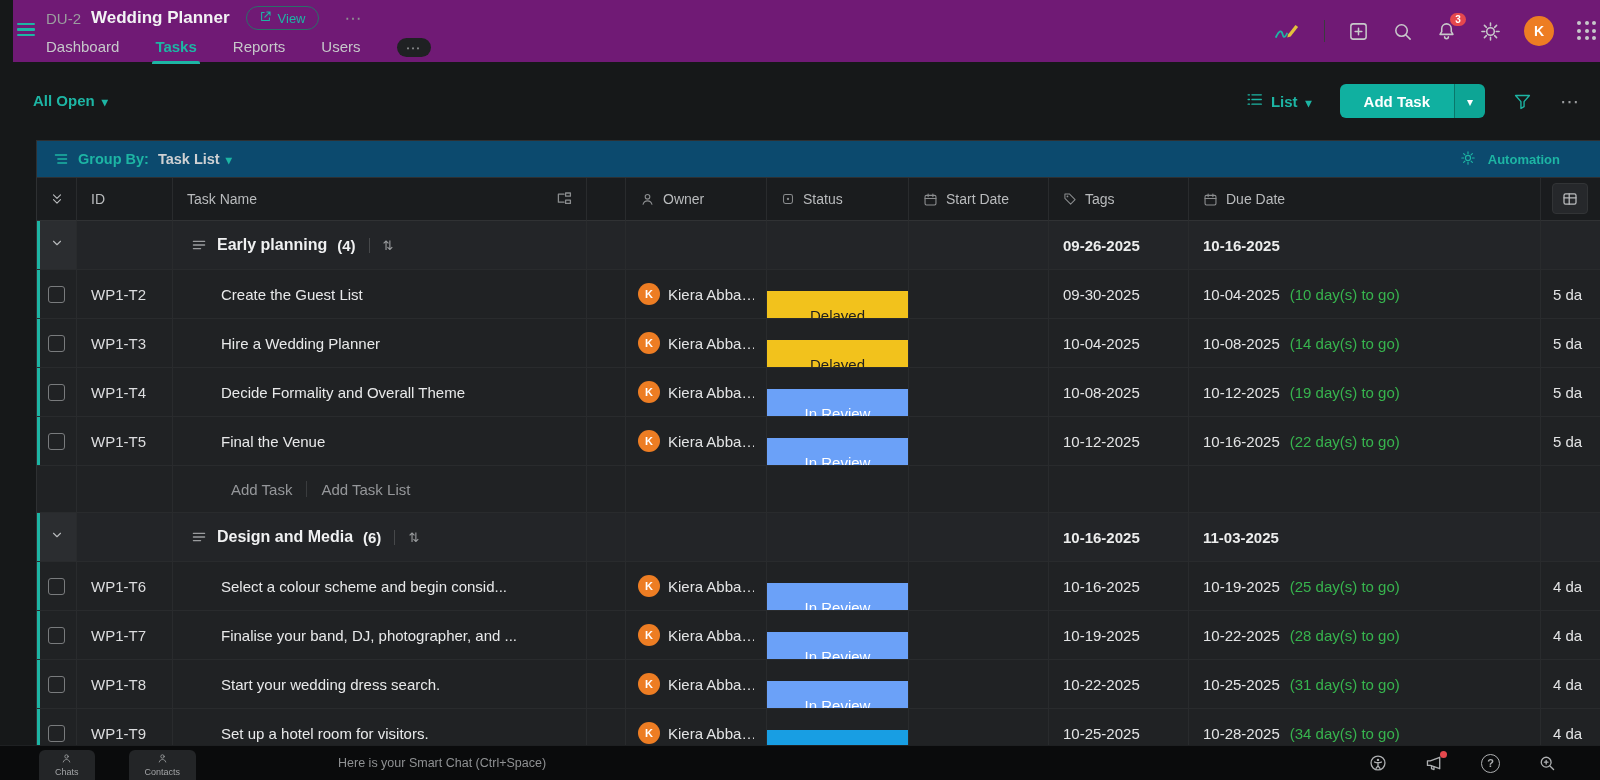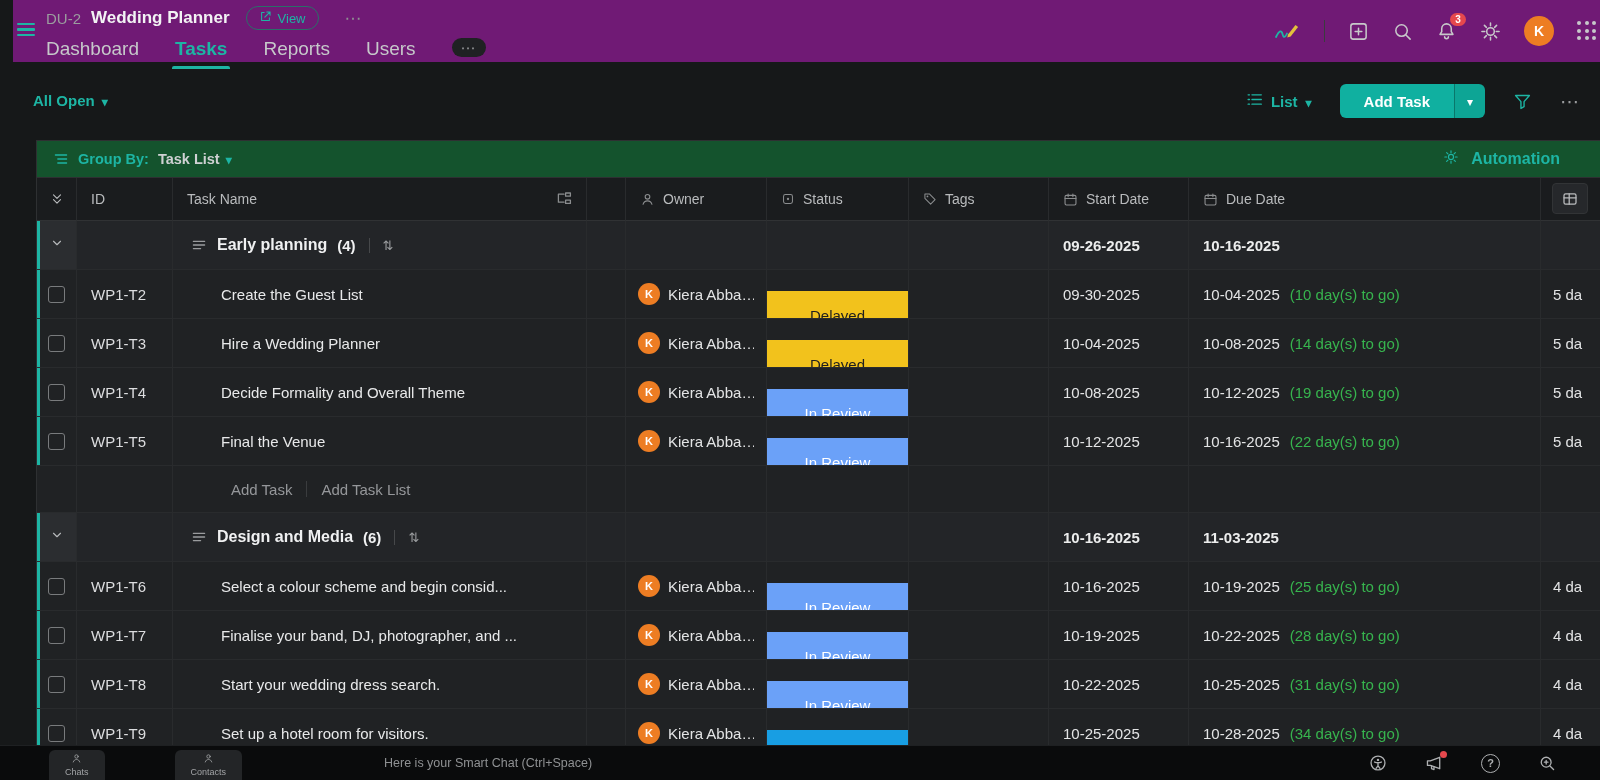--- a/index.html
+++ b/index.html
@@ -12,21 +12,21 @@
 
   
   .topbar{position:absolute;top:0;left:13px;width:100%;height:62px;background:#701a75;}
   .hamburger{position:absolute;left:4px;top:23px;color:#1db5a4;display:flex;flex-direction:column;gap:3px;}
   .hamburger b{display:block;width:18px;height:2.4px;background:currentColor;border-radius:1px;}
   .tb-row1{position:absolute;left:33px;top:4px;height:28px;display:flex;align-items:center;}
   .project-code{color:#9b9d9f;font-size:15px;margin-right:10px;}
   .project-title{color:#f2f3f4;font-size:17px;font-weight:700;}
   .view-btn{display:flex;align-items:center;gap:6px;border:1px solid #2a6f68;color:#1db5a4;border-radius:14px;padding:3px 12px;font-size:13px;margin-left:16px;cursor:pointer;}
   .tb-more{color:#8f9193;font-size:17px;margin-left:26px;}
-  .tb-row2{position:absolute;left:33px;top:38px;display:flex;gap:36px;font-size:19px;color:#c6c8ca;align-items:flex-start;}
+  .tb-row2{position:absolute;left:33px;top:38px;display:flex;gap:36px;font-size:15px;color:#c6c8ca;align-items:flex-start;}
   .tab{position:relative;padding-bottom:9px;cursor:pointer;}
   .tab.active{color:#1db5a4;font-weight:600;}
   .tab.active::after{content:"";position:absolute;left:-3px;right:-3px;bottom:0;height:3px;background:#1db5a4;border-radius:2px 2px 0 0;}
   .tab-more{color:#9a9c9e;background:#1f2123;border-radius:10px;padding:0 9px;line-height:19px;font-size:15px;}
   .tb-right{position:absolute;right:16px;top:0;height:62px;display:flex;align-items:center;gap:23px;color:#c7c8ca;}
   .divider-v{width:1px;height:22px;background:#3a3c3e;}
   .bell-wrap{position:relative;}
   .badge{position:absolute;top:-8px;right:-9px;background:#e5484d;color:#fff;font-size:10px;border-radius:8px;padding:1px 4px;min-width:8px;text-align:center;font-weight:700;}
   .avatar{width:30px;height:30px;border-radius:50%;background:#ed7d23;color:#fff;font-weight:700;font-size:14px;display:flex;align-items:center;justify-content:center;}
   .grid-dots{display:grid;grid-template-columns:repeat(3,5px);grid-auto-rows:5px;gap:2.5px;}
@@ -38,25 +38,25 @@
   .toolbar-right{position:absolute;right:20px;top:22px;display:flex;align-items:center;gap:28px;}
   .view-switch{display:flex;align-items:center;gap:8px;color:#1db5a4;font-size:15px;font-weight:600;cursor:pointer;}
   .add-task-btn{display:flex;height:34px;border-radius:6px;overflow:hidden;cursor:pointer;}
   .add-task-main{background:#10b0a0;color:#fff;font-size:15px;font-weight:600;padding:0 24px;display:flex;align-items:center;}
   .add-task-caret{background:#0da595;width:30px;display:flex;align-items:center;justify-content:center;color:#fff;border-left:1px solid rgba(0,0,0,.28);}
   .filter-btn{color:#1db5a4;display:flex;}
   .toolbar-more{color:#9a9c9e;font-size:19px;}
 
   
   .table-viewport{position:absolute;left:36px;top:140px;right:0;bottom:34px;overflow:hidden;border-left:1px solid #2e3032;background:#1d1f21;}
-  .groupbar{height:36px;background:#14532d;border-top:1px solid #2e3032;border-bottom:1px solid #2e3032;display:flex;align-items:center;padding:0 16px;}
+  .groupbar{height:36px;background:#0c4a6e;border-top:1px solid #2e3032;border-bottom:1px solid #2e3032;display:flex;align-items:center;padding:0 16px;}
   .groupbar-left{display:flex;align-items:center;gap:9px;color:#1db5a4;font-size:14.5px;font-weight:600;cursor:pointer;}
   .groupby-value{color:#cfd1d3;display:flex;align-items:center;gap:6px;}
   .groupby-value .caret{color:#1db5a4;}
-  .automation{margin-left:auto;margin-right:24px;display:flex;align-items:center;gap:12px;color:#1db5a4;font-size:16px;font-weight:600;cursor:pointer;}
+  .automation{margin-left:auto;margin-right:24px;display:flex;align-items:center;gap:12px;color:#1db5a4;font-size:13px;font-weight:600;cursor:pointer;}
   .tgrid{display:grid;grid-template-columns:40px 96px 414px 39px 141px 142px 140px 140px 352px 120px;width:1624px;background:#202224;}
   .cell{display:flex;align-items:center;overflow:hidden;border-right:1px solid #292b2d;border-bottom:1px solid #292b2d;min-width:0;}
   .header-row .cell{height:42px;background:#1a1c1e;color:#b9bbbd;font-size:14px;gap:8px;padding:0 14px;border-bottom:1px solid #303234;}
   .header-row .hicon{color:#8b8d8f;display:flex;}
   .hc-select{justify-content:center;padding:0!important;color:#8b8d8f;}
   .hc-name .hicon-end{margin-left:auto;}
   .row .cell{height:48px;}
   .c-select{justify-content:center;padding:0!important;}
   .task-row .c-select{box-shadow:inset 3px 0 0 #1db5a4;}
   .checkbox{width:15px;height:15px;border:1.6px solid #797b7d;border-radius:3px;cursor:pointer;}
@@ -84,21 +84,21 @@
   .gsort{color:#9a9c9e;font-size:13px;cursor:pointer;}
   .group-date{font-weight:600;color:#eceded;}
   .footer-row .cell{height:46px;}
   .footer-links{padding:0 14px 0 58px!important;gap:14px;color:#95979a;font-size:15px;}
   .footer-links span{cursor:pointer;}
   .flink-divider{width:1px;height:16px;background:#3a3c3e;cursor:default!important;}
   .pinned-cols-btn{position:absolute;top:43px;right:12px;width:34px;height:29px;background:#26282b;border:1px solid #323436;border-radius:4px;display:flex;align-items:center;justify-content:center;color:#b9bbbd;cursor:pointer;}
 
   
   .statusbar{position:absolute;left:0;bottom:0;width:100%;height:34px;background:#0a0b0c;border-top:1px solid #1e2022;display:flex;align-items:center;}
-  .sb-tabs{display:flex;gap:70px;margin-left:40px;align-self:flex-end;padding-left:9px;}
+  .sb-tabs{display:flex;gap:34px;margin-left:30px;align-self:flex-end;padding-left:9px;}
   .sb-tab{display:flex;flex-direction:column;align-items:center;gap:1px;background:#232527;border-radius:6px 6px 0 0;padding:3px 16px 3px;color:#a2a4a6;font-size:9px;cursor:pointer;}
   .sb-chat-input{margin-left:140px;width:560px;background:transparent;border:none;outline:none;color:#8f9193;font-size:12.5px;font-family:"Liberation Sans",sans-serif;}
   .sb-chat-input::placeholder{color:#8f9193;}
   .sb-right{margin-left:auto;display:flex;align-items:center;gap:38px;margin-right:44px;color:#aeb0b2;}
   .sb-ic{position:relative;display:flex;cursor:pointer;}
   .red-dot{position:absolute;top:-3px;right:-4px;width:7px;height:7px;border-radius:50%;background:#e5484d;}
   .help-circle{width:17px;height:17px;border:1.5px solid #aeb0b2;border-radius:50%;display:flex;align-items:center;justify-content:center;font-size:11px;font-weight:700;}
   .help-circle::before{content:"?";}
 </style>
 </head>
@@ -265,35 +265,35 @@
           <span class="hicon">
             <svg class="i" width="14" height="14" viewBox="0 0 22 22">
               <rect x="4" y="4" width="14" height="14" rx="3"></rect>
               <circle cx="11" cy="11" r="1.8" fill="currentColor" stroke="none"></circle>
             </svg>
           </span>
           <span>Status</span>
         </div>
       <div class="cell">
           <span class="hicon">
+            <svg class="i" width="15" height="15" viewBox="0 0 22 22">
+              <rect x="3" y="5" width="16" height="14" rx="2"></rect>
+              <path d="M3 9.5h16M7.5 3v4M14.5 3v4"></path>
+            </svg>
+          </span>
+          <span>Start Date</span>
+        </div>
+      <div class="cell">
+          <span class="hicon">
             <svg class="i" width="14" height="14" viewBox="0 0 22 22">
               <path d="M3 10V3h7l9 9-7 7z"></path>
               <circle cx="7" cy="7" r="1.4" fill="currentColor" stroke="none"></circle>
             </svg>
           </span>
           <span>Tags</span>
-        </div>
-      <div class="cell">
-          <span class="hicon">
-            <svg class="i" width="15" height="15" viewBox="0 0 22 22">
-              <rect x="3" y="5" width="16" height="14" rx="2"></rect>
-              <path d="M3 9.5h16M7.5 3v4M14.5 3v4"></path>
-            </svg>
-          </span>
-          <span>Start Date</span>
         </div>
       <div class="cell">
           <span class="hicon">
             <svg class="i" width="15" height="15" viewBox="0 0 22 22">
               <rect x="3" y="5" width="16" height="14" rx="2"></rect>
               <path d="M3 9.5h16M7.5 3v4M14.5 3v4"></path>
             </svg>
           </span>
           <span>Due Date</span>
         </div>

